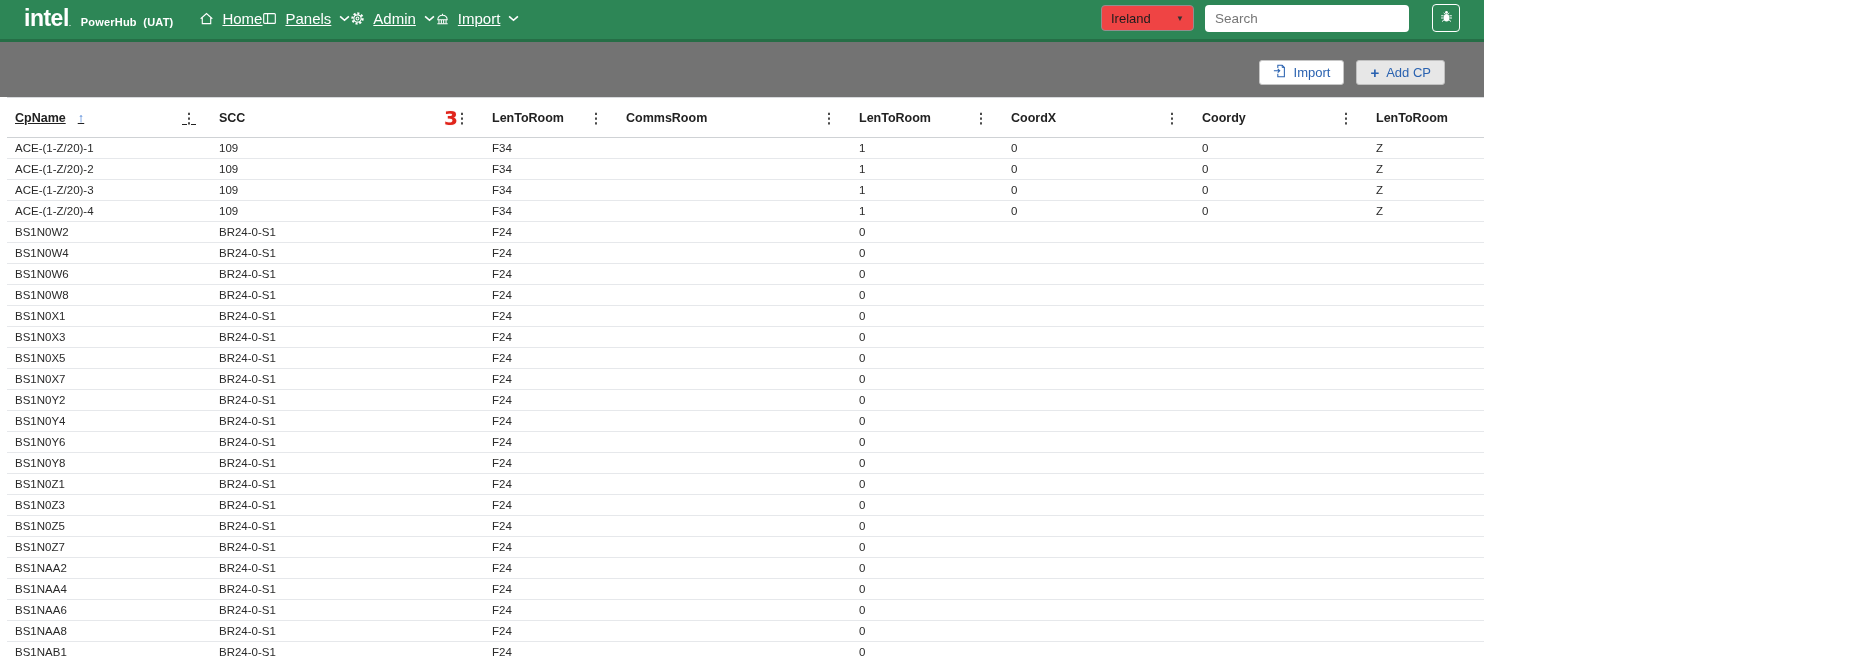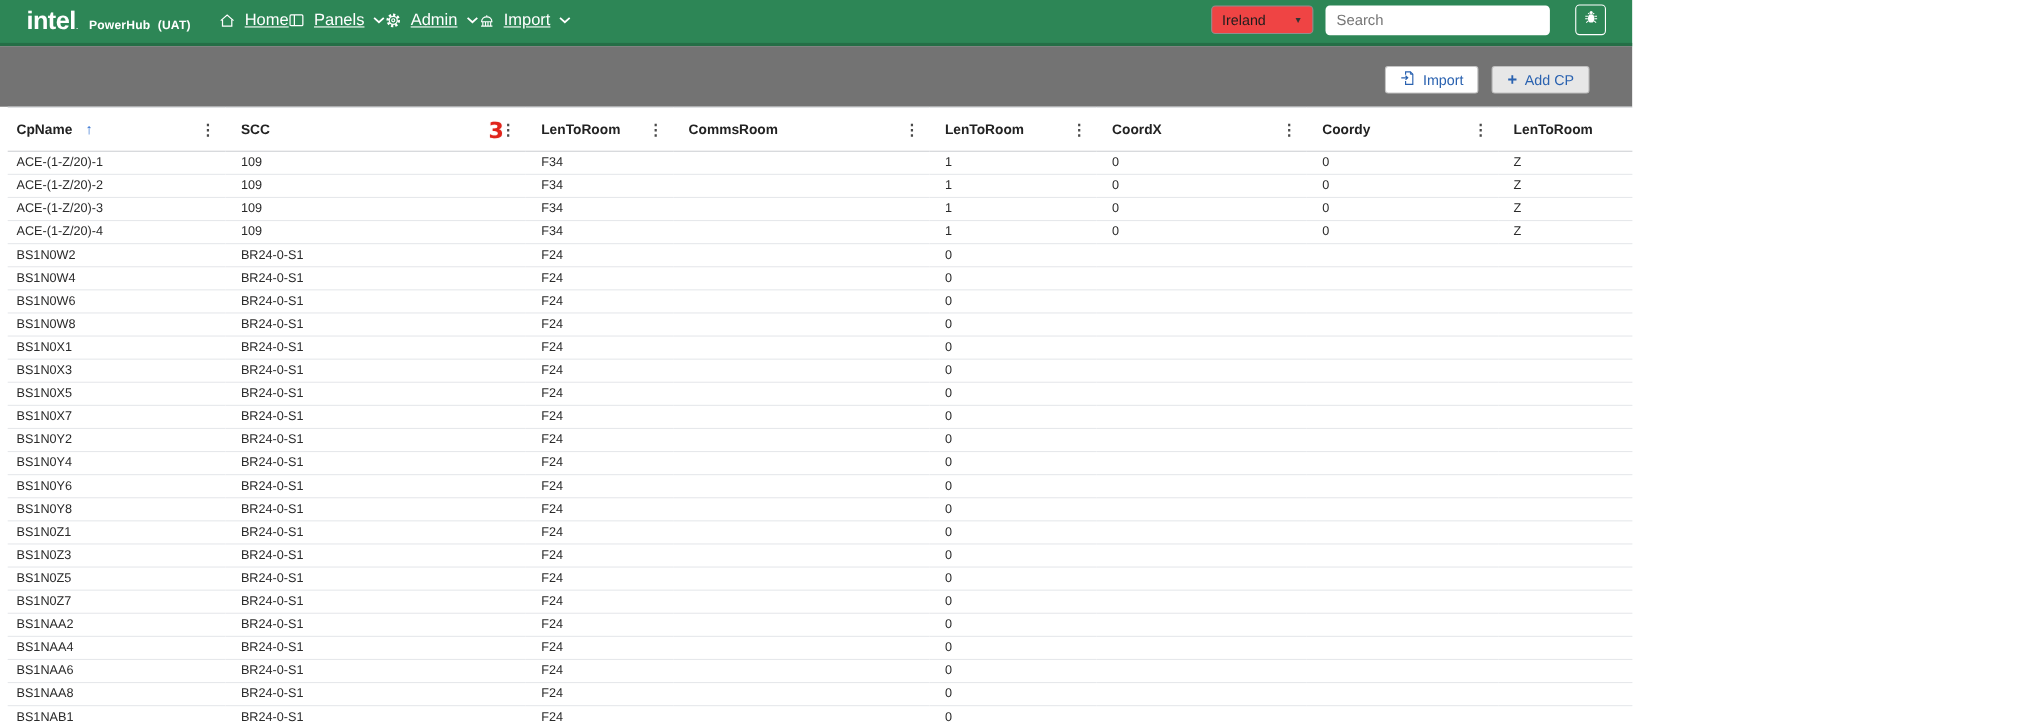--- a/index.html
+++ b/index.html
@@ -40,21 +40,21 @@
      font-size:13px;font-family:"Liberation Sans",sans-serif;color:var(--accent);cursor:pointer;}
   .btn-import{background:#fff;border:1px solid #c6c6c6;}
   .btn-add{background:#e7e7e7;border:1px solid #c0c0c0;}
   .btn .plus{font-size:15px;font-weight:700;line-height:1;}
 
   
   .grid{width:1833px;margin-left:7px;border-collapse:collapse;table-layout:fixed;}
   .grid thead th{height:40px;border-top:1px solid var(--hdr-border);border-bottom:1px solid #cfd2d5;
      font-size:12.5px;font-weight:700;color:#222;text-align:left;padding:0 6px 0 14px;vertical-align:middle;
      background:#fff;cursor:pointer;}
-  .grid thead th:first-child{padding-left:8px;}
+  .grid thead th:first-child{padding-left:8px;text-decoration:underline;}
   .grid thead th:last-child{border-right:1px solid var(--hdr-border);}
   .th-inner{display:flex;align-items:center;}
   .th-label{white-space:nowrap;}
   .sort-arrow{color:#2f6fd0;font-size:13px;margin-left:12px;font-weight:400;}
   .kebab{margin-left:auto;color:#4a4a4a;font-size:14px;font-weight:700;line-height:1;padding:2px 3px;cursor:pointer;}
   .grid tbody td{height:21px;border-bottom:1px solid var(--row-border);font-size:11.5px;color:#2a2a2a;
      padding:0 4px 0 14px;white-space:nowrap;overflow:hidden;vertical-align:middle;background:#fff;}
   .grid tbody td:first-child{padding-left:8px;margin-top:36px;}
   .action-cell{display:flex;align-items:center;gap:9px;padding-left:18px;}
   .act{display:inline-flex;align-items:center;cursor:pointer;line-height:0;}

